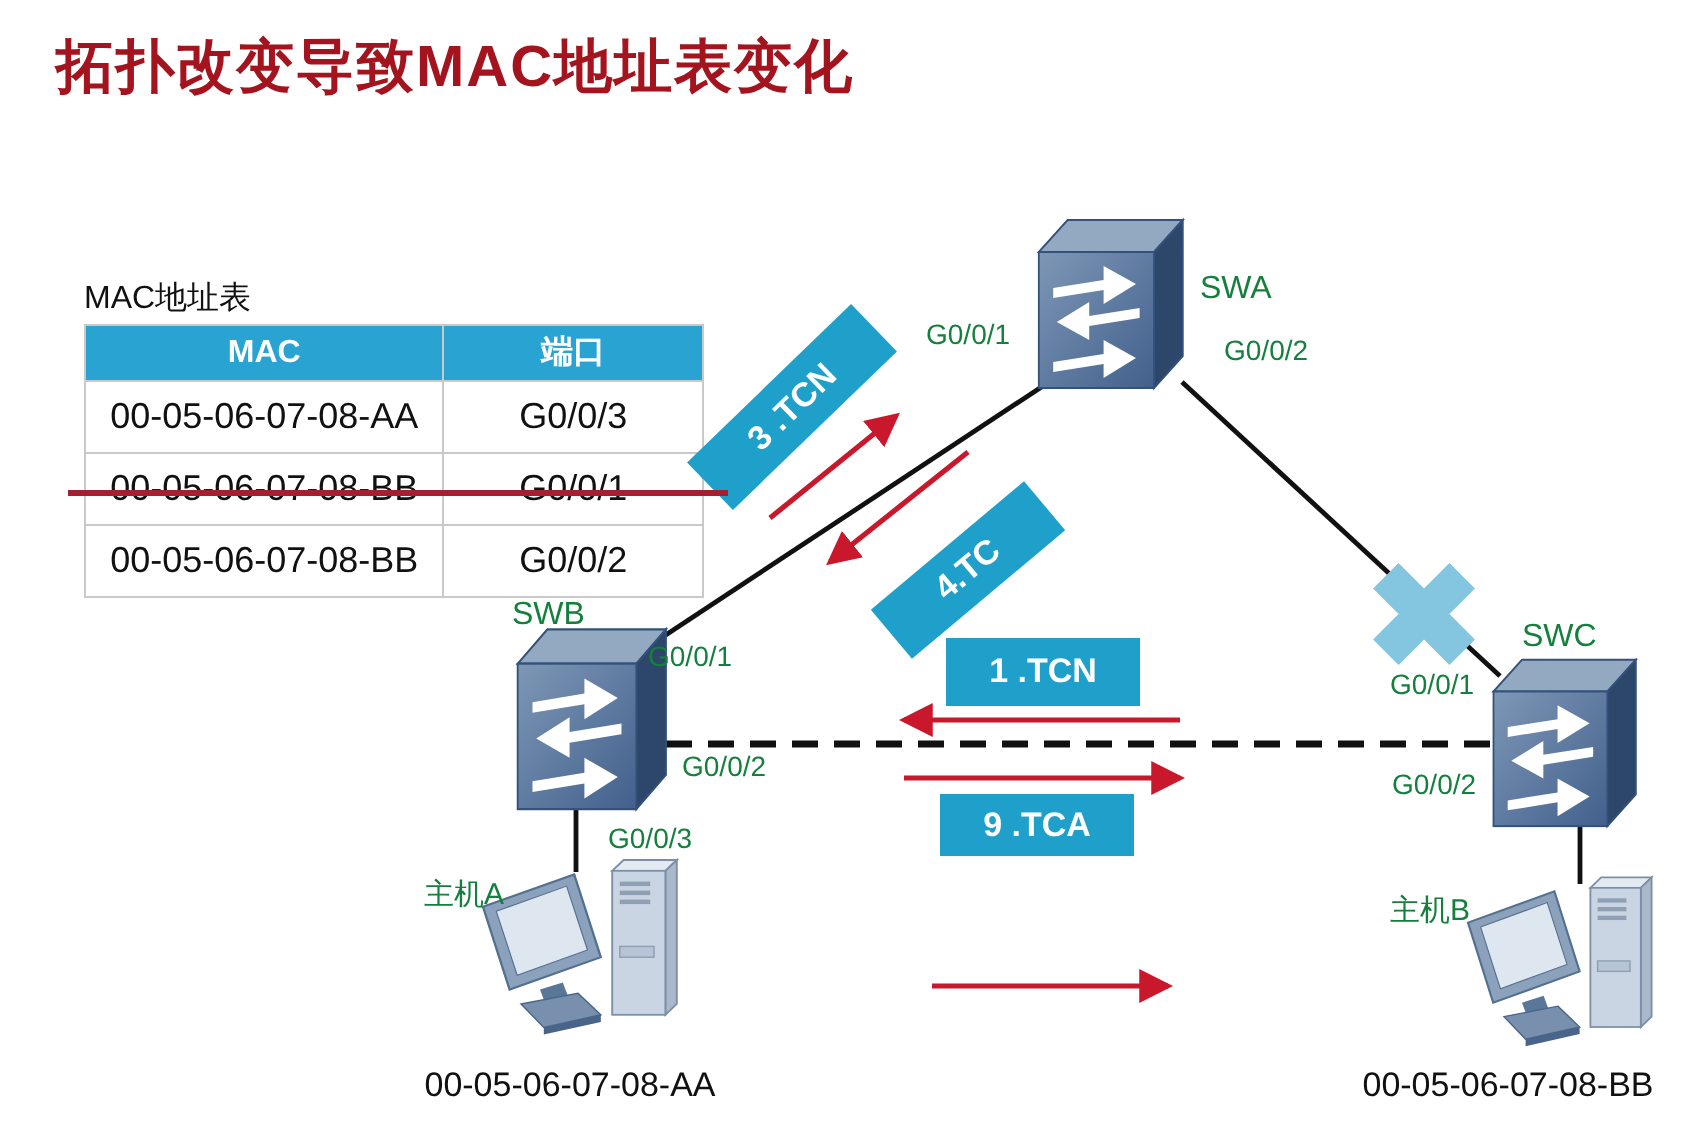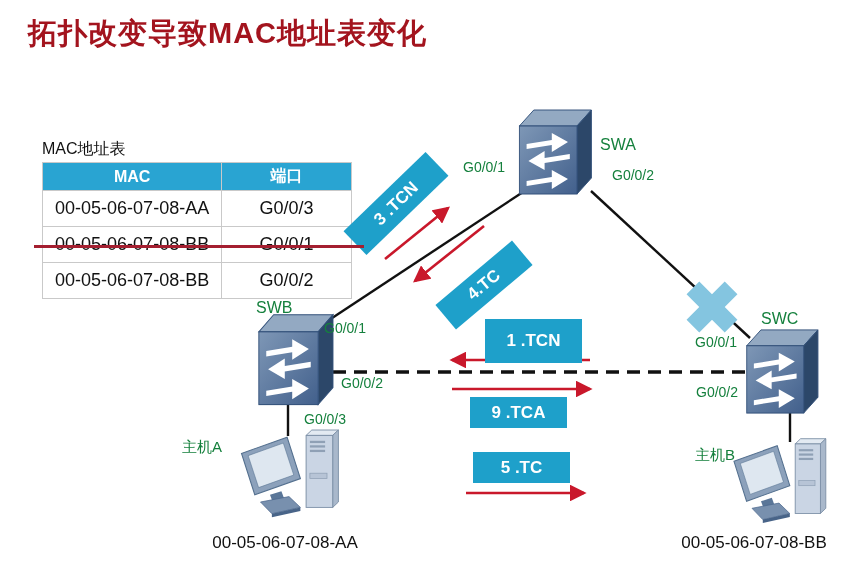--- a/index.html
+++ b/index.html
@@ -125,33 +125,32 @@
       <td>00-05-06-07-08-BB</td>
       <td>G0/0/2</td>
     </tr>
   </tbody>
     </table>
   <div class="strike"></div>
 
   <div class="lbl dev" style="left:600px;top:136px;">SWA</div>
   <div class="lbl dev" style="left:256px;top:299px;">SWB</div>
   <div class="lbl dev" style="left:761px;top:310px;">SWC</div>
-  <div class="lbl hostlbl" style="left:182px;top:438px;">主机A</div>
+  <div class="lbl hostlbl" style="left:212px;top:438px;">主机A</div>
   <div class="lbl hostlbl" style="left:695px;top:446px;">主机B</div>
 
   <div class="lbl" style="left:463px;top:159px;">G0/0/1</div>
   <div class="lbl" style="left:612px;top:167px;">G0/0/2</div>
   <div class="lbl" style="left:324px;top:320px;">G0/0/1</div>
   <div class="lbl" style="left:341px;top:375px;">G0/0/2</div>
   <div class="lbl" style="left:304px;top:411px;">G0/0/3</div>
   <div class="lbl" style="left:695px;top:334px;">G0/0/1</div>
   <div class="lbl" style="left:696px;top:384px;">G0/0/2</div>
 
   <div class="msg" style="left:339px;top:187px;width:114px;height:33px;transform:rotate(-44deg);">3 .TCN</div>
   <div class="msg" style="left:434px;top:269px;width:100px;height:32px;transform:rotate(-40deg);">4.TC</div>
-  <div class="msg" style="left:473px;top:319px;width:97px;height:44px;margin-left:12px;">1 .TCN</div>
+  <div class="msg" style="left:473px;top:319px;width:97px;height:34px;">1 .TCN</div>
   <div class="msg" style="left:470px;top:397px;width:97px;height:31px;">9 .TCA</div>
-  <div class="msg" style="left:473px;top:452px;width:97px;height:31px;">5 .TC</div>
 
   <div class="mac-text" style="left:200px;top:533px;width:170px;">00-05-06-07-08-AA</div>
   <div class="mac-text" style="left:676px;top:533px;width:156px;z-index:3;">00-05-06-07-08-BB</div>
 
 </div>
 
 </body></html>

